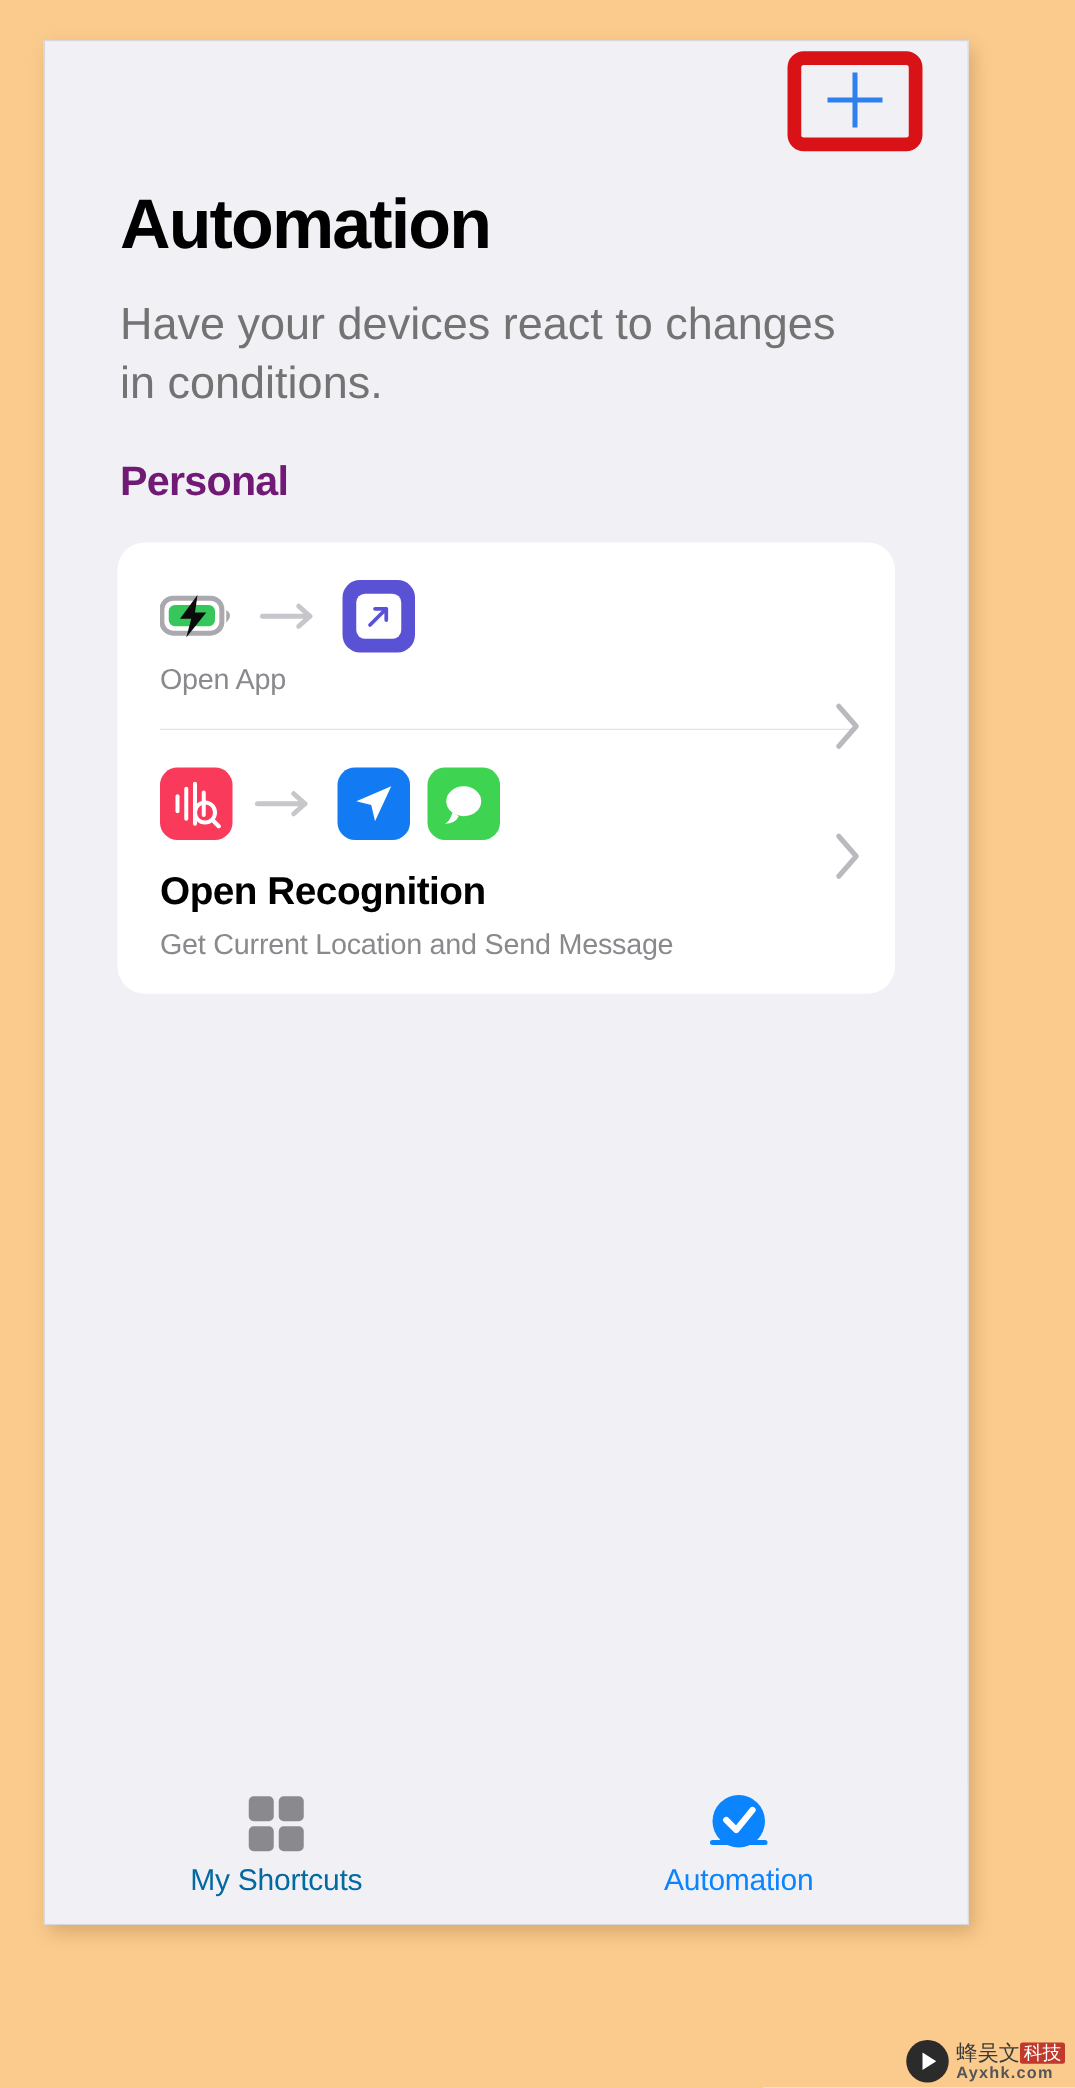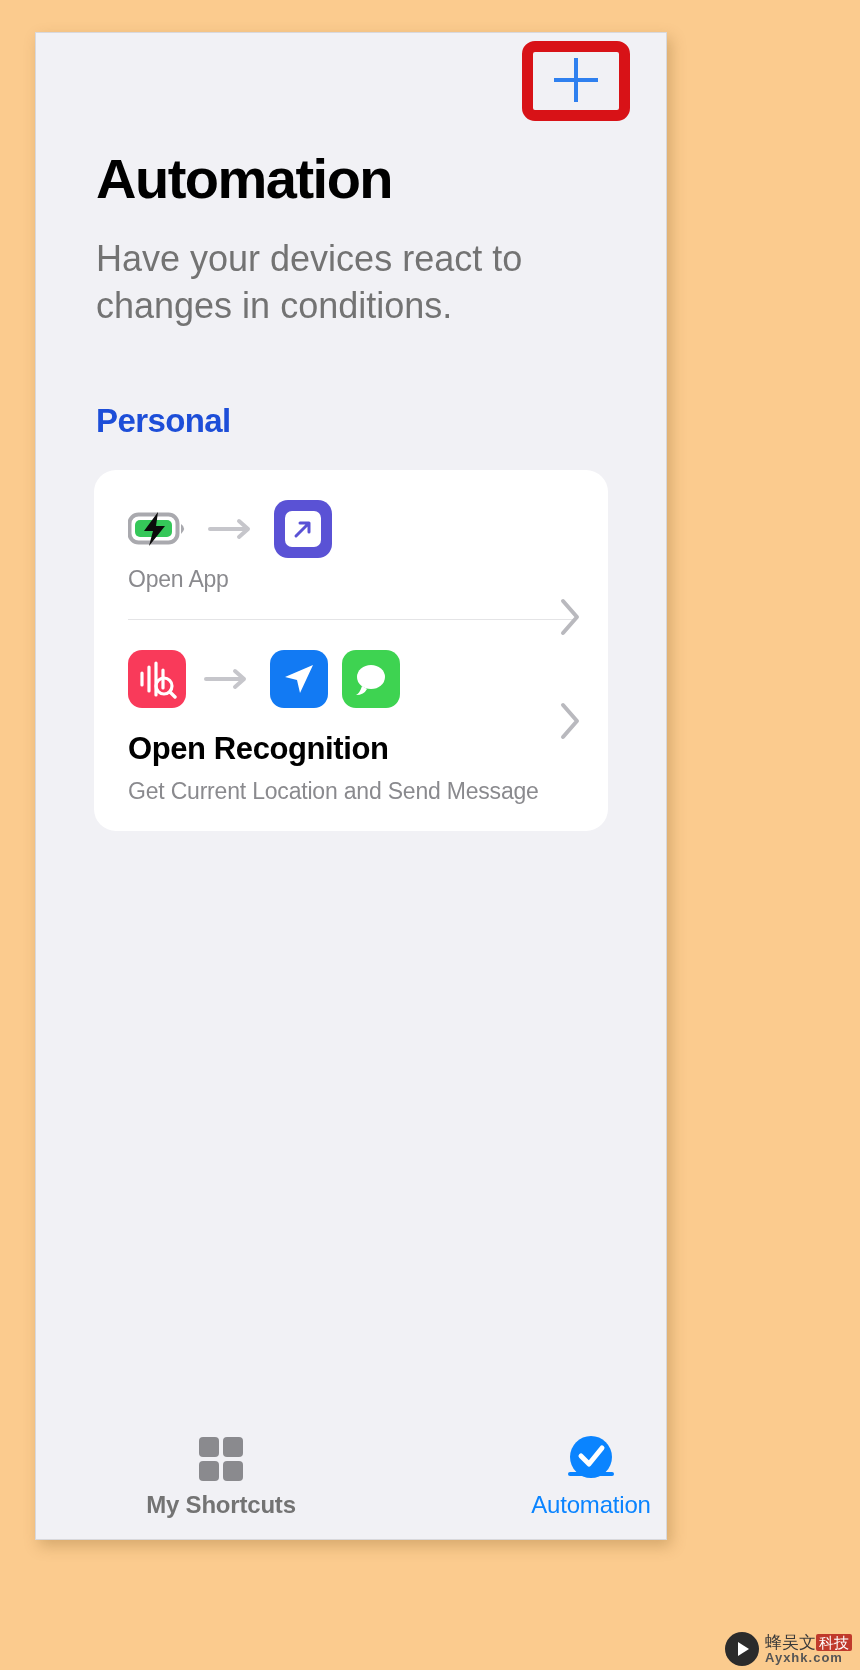--- a/index.html
+++ b/index.html
@@ -8,21 +8,21 @@
     background:#FBCB8E;
     font-family:"Liberation Sans", sans-serif;
     position:relative;
     overflow:hidden;
   }
 
   
   #phone-frame{
     position:absolute;
     left:35px; top:32px;
-    width:632px; height:1508px;
+    width:740px; height:1508px;
     background:#F1F1F5;
     border:1px solid #D8D8DC;
     box-shadow:4px 6px 14px rgba(120,80,20,0.28);
     overflow:hidden;
   }
 
   
   #nav-bar{
     position:relative;
     height:105px;
@@ -76,22 +76,22 @@
     font-size:36px;
     color:#737373;
     line-height:1.32;
     margin-top:26px;
     max-width:600px;
   }
   #section-title{
     font-size:33px;
     font-weight:bold;
     letter-spacing:-0.6px;
-    color:#1d4ed8;
-    margin-top:72px;
+    color:#701a75;
+    margin-top:36px;
   }
 
   
   #automation-card{
     margin:30px 58px 0 58px;
     background:#FFFFFF;
     border-radius:22px;
     overflow:hidden;
   }
   .automation-row{
@@ -195,21 +195,21 @@
   .tab-item{
     flex:1;
     display:flex;
     flex-direction:column;
     align-items:center;
     gap:8px;
     cursor:pointer;
   }
   .tab-icon{ height:48px; display:flex;align-items:center;justify-content:center; }
   .tab-label{ font-size:24px; letter-spacing:-0.2px; }
-  .tab-inactive .tab-label{ color:#737373;font-weight:bold; }
+  .tab-inactive .tab-label{ color:#0369a1; }
   .tab-active .tab-label{ color:#0A84FF; }
 
   
   #watermark{
     position:absolute;
     right:8px; bottom:4px;
     display:flex; align-items:center; gap:6px;
   }
   #wm-play{
     width:34px;height:34px;border-radius:50%;

